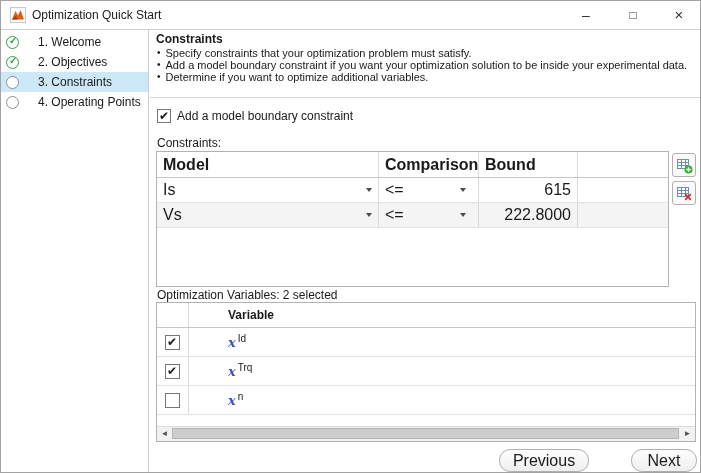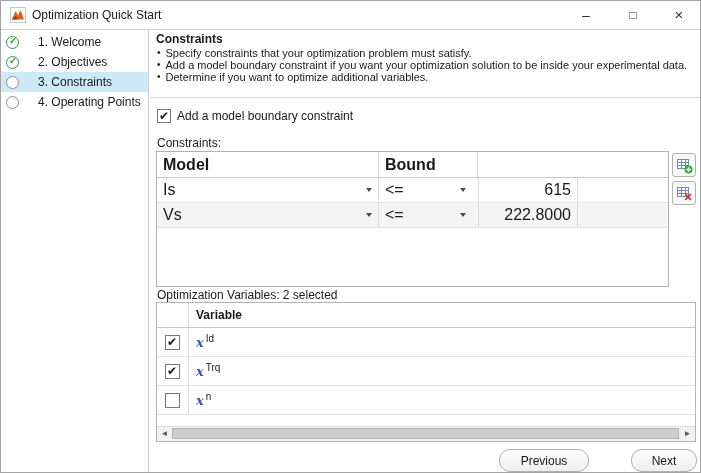--- a/index.html
+++ b/index.html
@@ -53,36 +53,36 @@
   .col-comp .dd-arrow{margin-right:6px;}
 
   .tbl-btn{position:absolute;left:522px;width:24px;height:24px;border:1px solid #b0b0b0;border-radius:3px;background:#fafafa;display:flex;align-items:center;justify-content:center;box-sizing:border-box;}
   .tbl-btn.add{top:123px;}
   .tbl-btn.del{top:151px;}
 
   .variables-label{position:absolute;left:7px;top:258px;}
 
   
   .vtable{position:absolute;left:6px;top:272px;width:540px;height:140px;border:1px solid #b3b3b3;box-sizing:border-box;background:#fff;display:flex;flex-direction:column;overflow:hidden;}
-  .vrow{display:flex;height:28px;border-bottom:1px solid #e3e3e3;flex:none;}
+  .vrow{display:flex;height:28px;border-bottom:1px solid #e3e3e3;flex:none;gap:32px;}
   .vrow.vhead{height:24px;border-bottom:1px solid #c7c7c7;font-weight:bold;}
   .vcell-cb{width:32px;border-right:1px solid #d9d9d9;display:flex;align-items:center;justify-content:center;box-sizing:border-box;flex:none;}
   .vcell-name{flex:1;display:flex;align-items:center;padding-left:7px;}
   .vcb{width:15px;height:15px;}
   .var-x{font-family:"DejaVu Serif",serif;font-style:italic;font-weight:bold;color:#3f51b5;font-size:13px;}
   .var-sup{font-size:10px;position:relative;top:-4px;margin-left:2px;}
   .vfill{flex:1;}
   .hscroll{height:14px;background:#f1f1f1;border-top:1px solid #dcdcdc;position:relative;flex:none;}
   .hs-btn{position:absolute;top:0;width:15px;height:13px;display:flex;align-items:center;justify-content:center;font-size:8px;color:#555;}
   .hs-left{left:0;}
   .hs-right{right:0;}
   .hs-thumb{position:absolute;left:15px;right:16px;top:1px;height:11px;background:#cdcdcd;border:1px solid #b5b5b5;box-sizing:border-box;}
 
   
-  .btn{position:absolute;height:23px;border:1px solid #b0b0b0;border-radius:11px;background:linear-gradient(#fdfdfd,#efefef);font-size:12px;display:flex;align-items:center;justify-content:center;box-sizing:border-box;}
+  .btn{position:absolute;height:23px;border:1px solid #b0b0b0;border-radius:11px;background:linear-gradient(#fdfdfd,#efefef);font-size:16px;display:flex;align-items:center;justify-content:center;box-sizing:border-box;}
   .btn-prev{left:349px;top:419px;width:90px;}
   .btn-next{left:481px;top:419px;width:66px;}
 </style>
 </head>
 <body>
 
 <div class="window">
 
   <div class="titlebar">
     <span class="app-icon">
@@ -140,20 +140,21 @@
     <div class="boundary-row">
       <span class="cb checked"></span>
       <span>Add a model boundary constraint</span>
     </div>
 
     <div class="constraints-label">Constraints:</div>
 
     <div class="ctable">
       <div class="trow thead">
         <div class="td col-model">Model</div>
+        <div class="td col-comp">Comparison</div>
         <div class="td col-bound">Bound</div>
         <div class="td col-fill"></div>
       </div>
       <div class="trow">
         <div class="td col-model">
           <span>Is</span>
           <span class="dd-arrow"></span>
         </div>
         <div class="td col-comp">
           <span>&lt;=</span>

